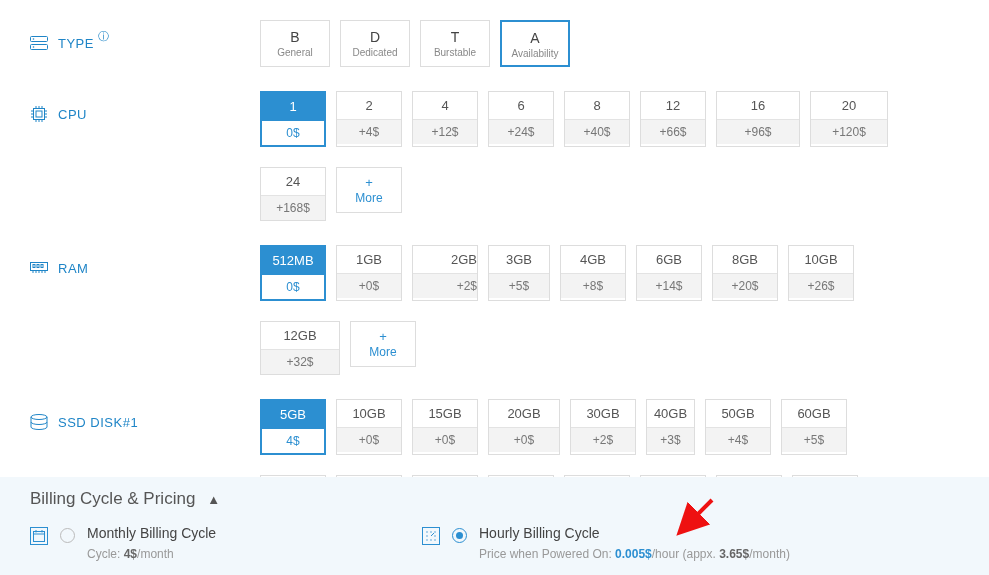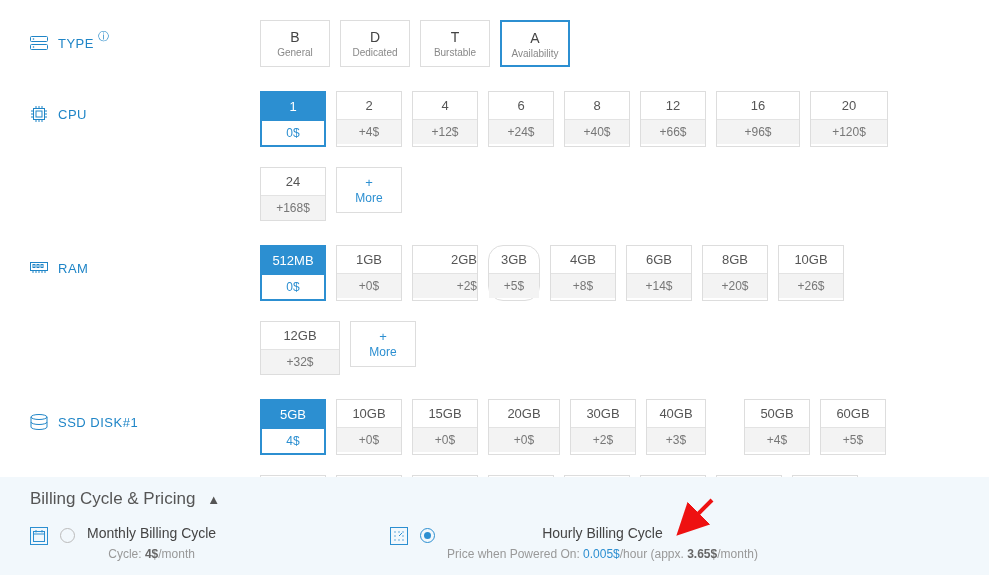--- a/index.html
+++ b/index.html
@@ -109,22 +109,21 @@
     font-size: 17px;
     margin-bottom: 16px;
   }
   .panel-title-row .chevron {
     font-size: 13px;
     cursor: pointer;
   }
 
   .cycle-row {
     display: flex;
-    gap: 60px;
-    text-align: center;
+    gap: 92px;
   }
   .cycle {
     display: flex;
     gap: 12px;
     align-items: flex-start;
   }
   .cycle .cycle-icon {
     width: 18px; height: 18px;
     border: 1px solid #2c8fd1;
     display: inline-flex;
@@ -147,21 +146,21 @@
     background: #2c8fd1;
     border-radius: 50%;
     position: absolute;
     left: 3px; top: 3px;
   }
   .cycle .radio.checked { border-color: #2c8fd1; }
   .cycle .texts { display: flex; flex-direction: column; gap: 6px; }
   .cycle .name { font-size: 14px; color: #444; }
   .cycle .priceline { font-size: 12px; color: #999; }
   .cycle .priceline .strong { color: #666; font-weight: 600; }
-  .cycle .priceline .blue { color: #2c8fd1; font-weight: 400; }
+  .cycle .priceline .blue { color: #2c8fd1; font-weight: 700; }
 
   
   .arrow-overlay {
     position: absolute;
     pointer-events: none;
   }
 </style>
 </head>
 <body>
 
@@ -290,21 +289,21 @@
           <div class="price">0$</div>
         </div>
         <div class="opt tile" style="width: 66px;">
           <div class="main">1GB</div>
           <div class="price">+0$</div>
         </div>
         <div class="opt tile" style="width: 66px; text-align: right;">
           <div class="main">2GB</div>
           <div class="price">+2$</div>
         </div>
-        <div class="opt tile" style="width: 52px; border-radius: 15px;">
+        <div class="opt tile" style="width: 62px;">
           <div class="main">3GB</div>
           <div class="price">+5$</div>
         </div>
         <div class="opt tile" style="width: 66px;">
           <div class="main">4GB</div>
           <div class="price">+8$</div>
         </div>
         <div class="opt tile" style="width: 66px;">
           <div class="main">6GB</div>
           <div class="price">+14$</div>
@@ -354,25 +353,25 @@
           <div class="price">+0$</div>
         </div>
         <div class="opt tile" style="width: 72px;">
           <div class="main">20GB</div>
           <div class="price">+0$</div>
         </div>
         <div class="opt tile" style="width: 66px;">
           <div class="main">30GB</div>
           <div class="price">+2$</div>
         </div>
-        <div class="opt tile" style="width: 60px;">
+        <div class="opt tile" style="width: 49px;">
           <div class="main">40GB</div>
           <div class="price">+3$</div>
         </div>
-        <div class="opt tile" style="width: 66px; margin-left: 28px;">
+        <div class="opt tile" style="width: 66px;">
           <div class="main">50GB</div>
           <div class="price">+4$</div>
         </div>
         <div class="opt tile" style="width: 66px;">
           <div class="main">60GB</div>
           <div class="price">+5$</div>
         </div>
         <div style="flex-basis: 100%; height: 0px;"></div>
         <div class="opt tile" style="width: 66px;">
           <div class="main">80GB</div>

